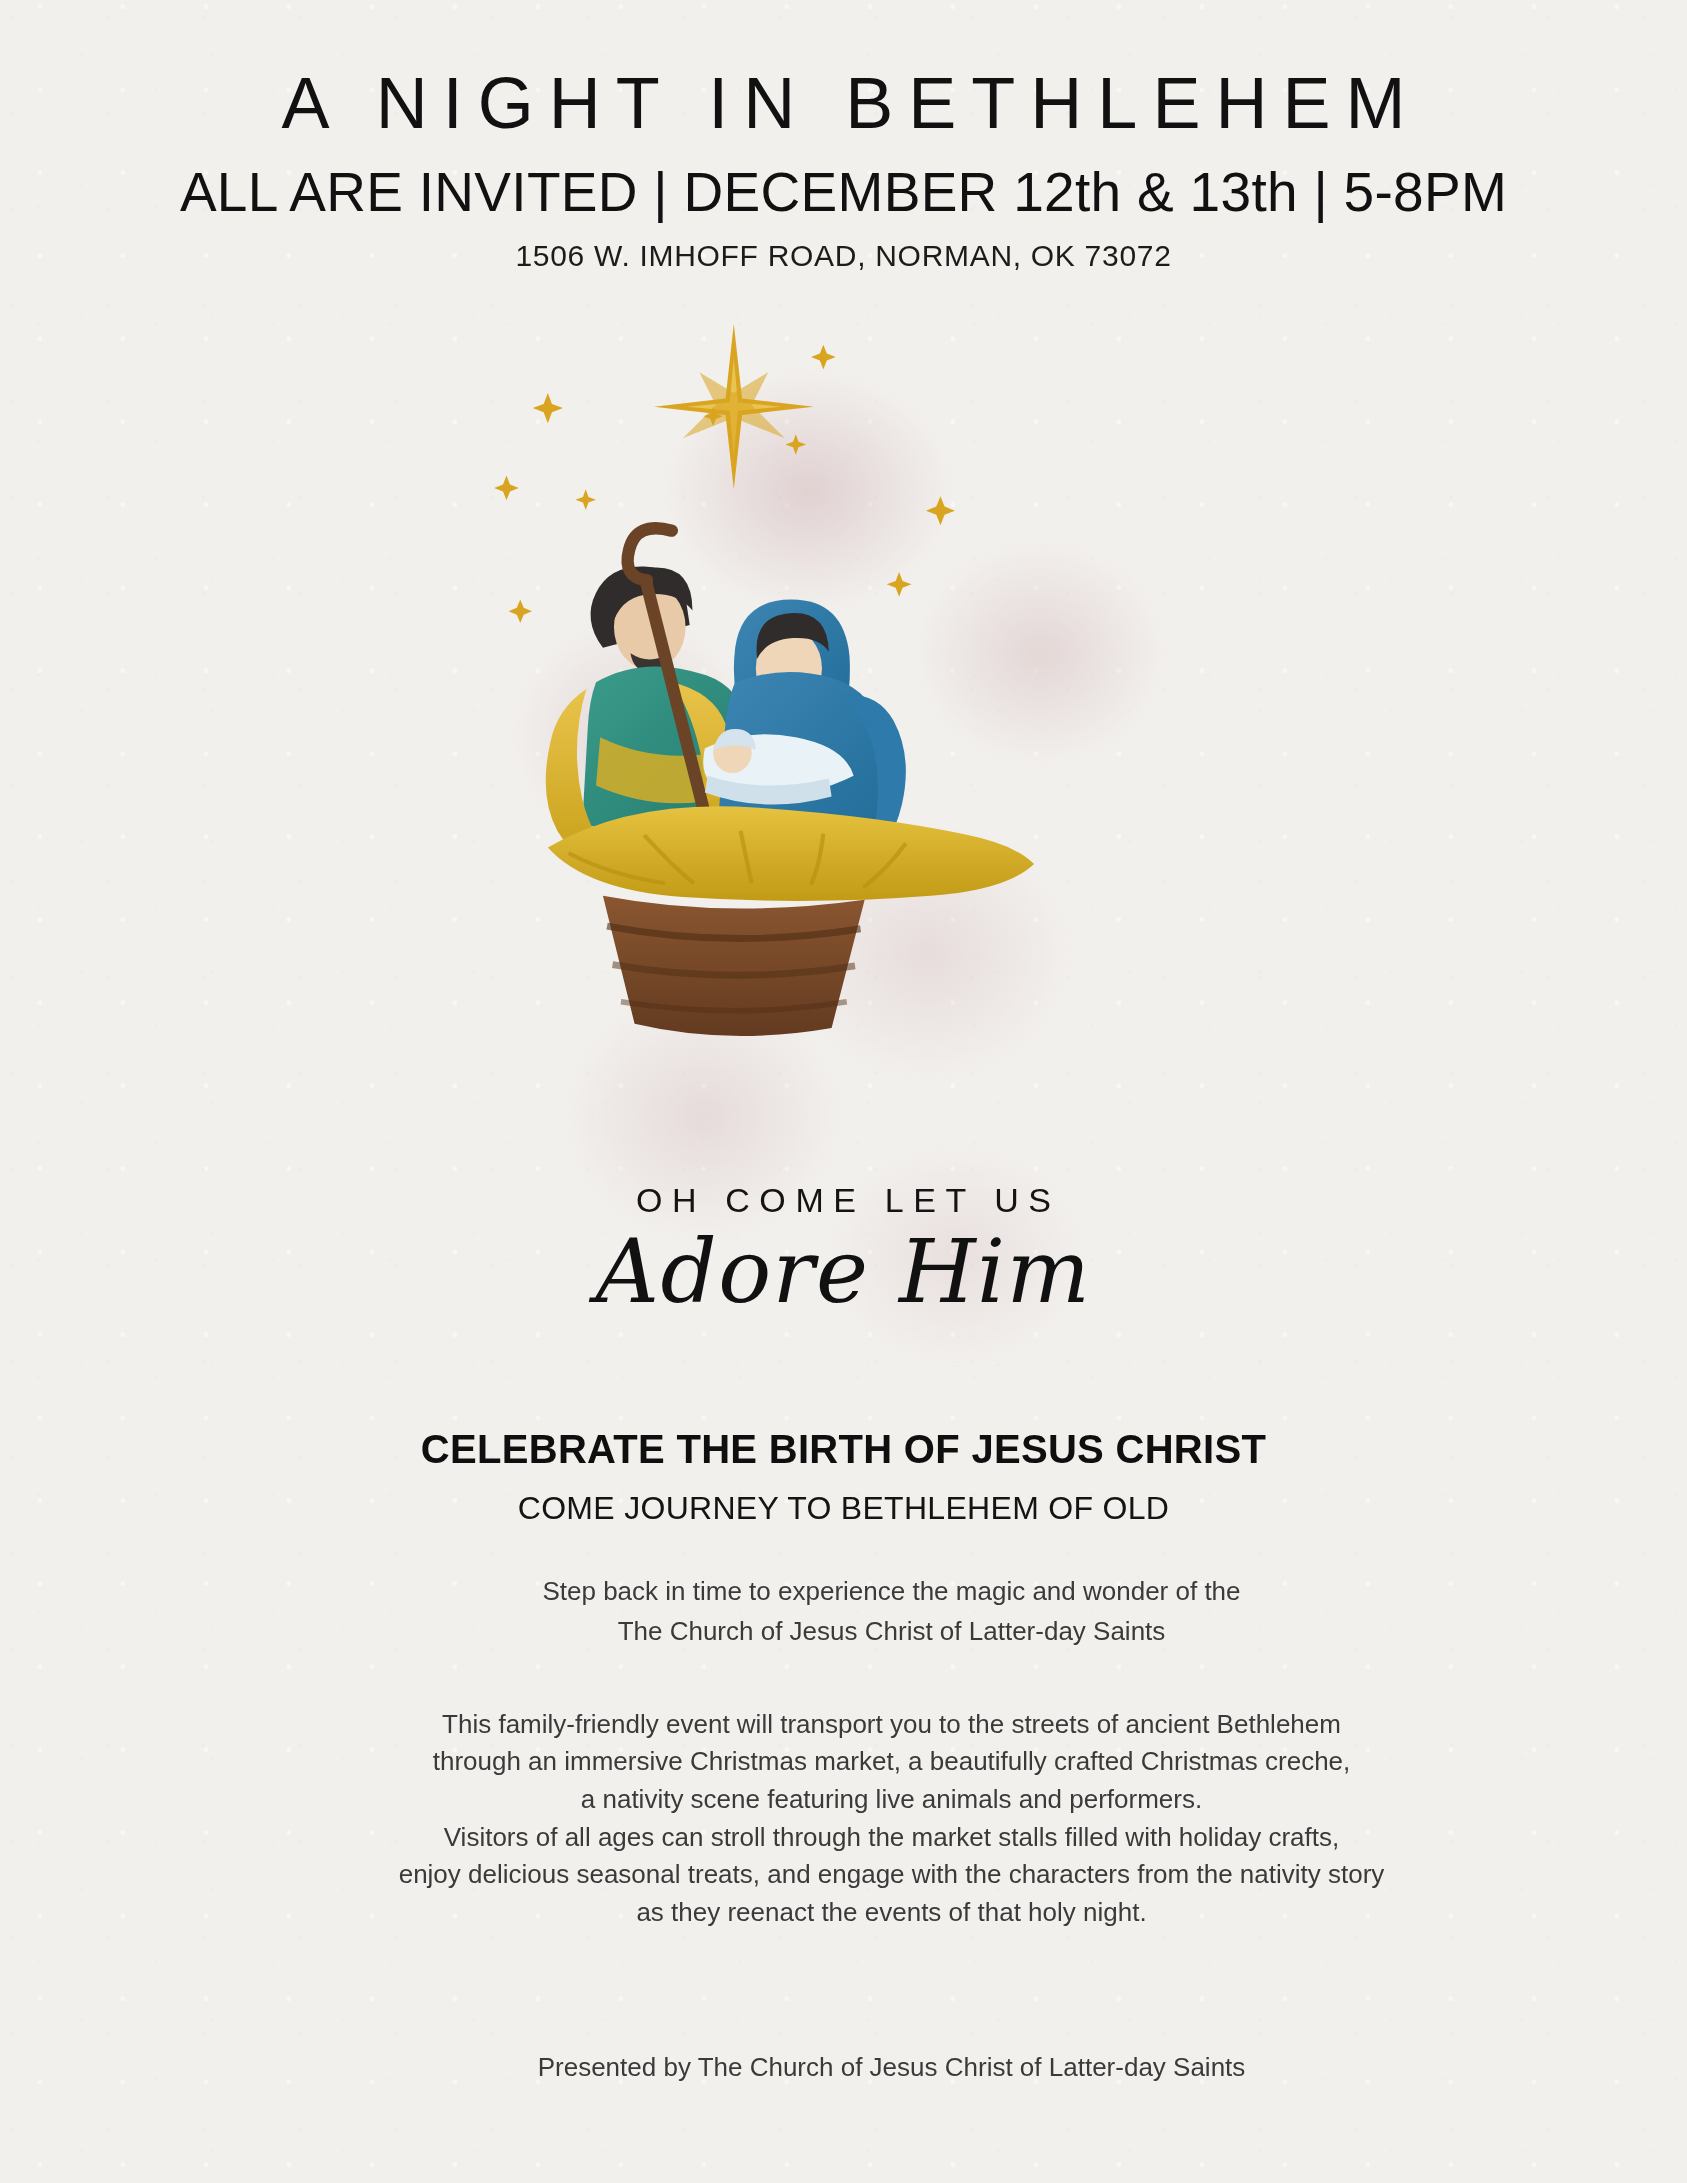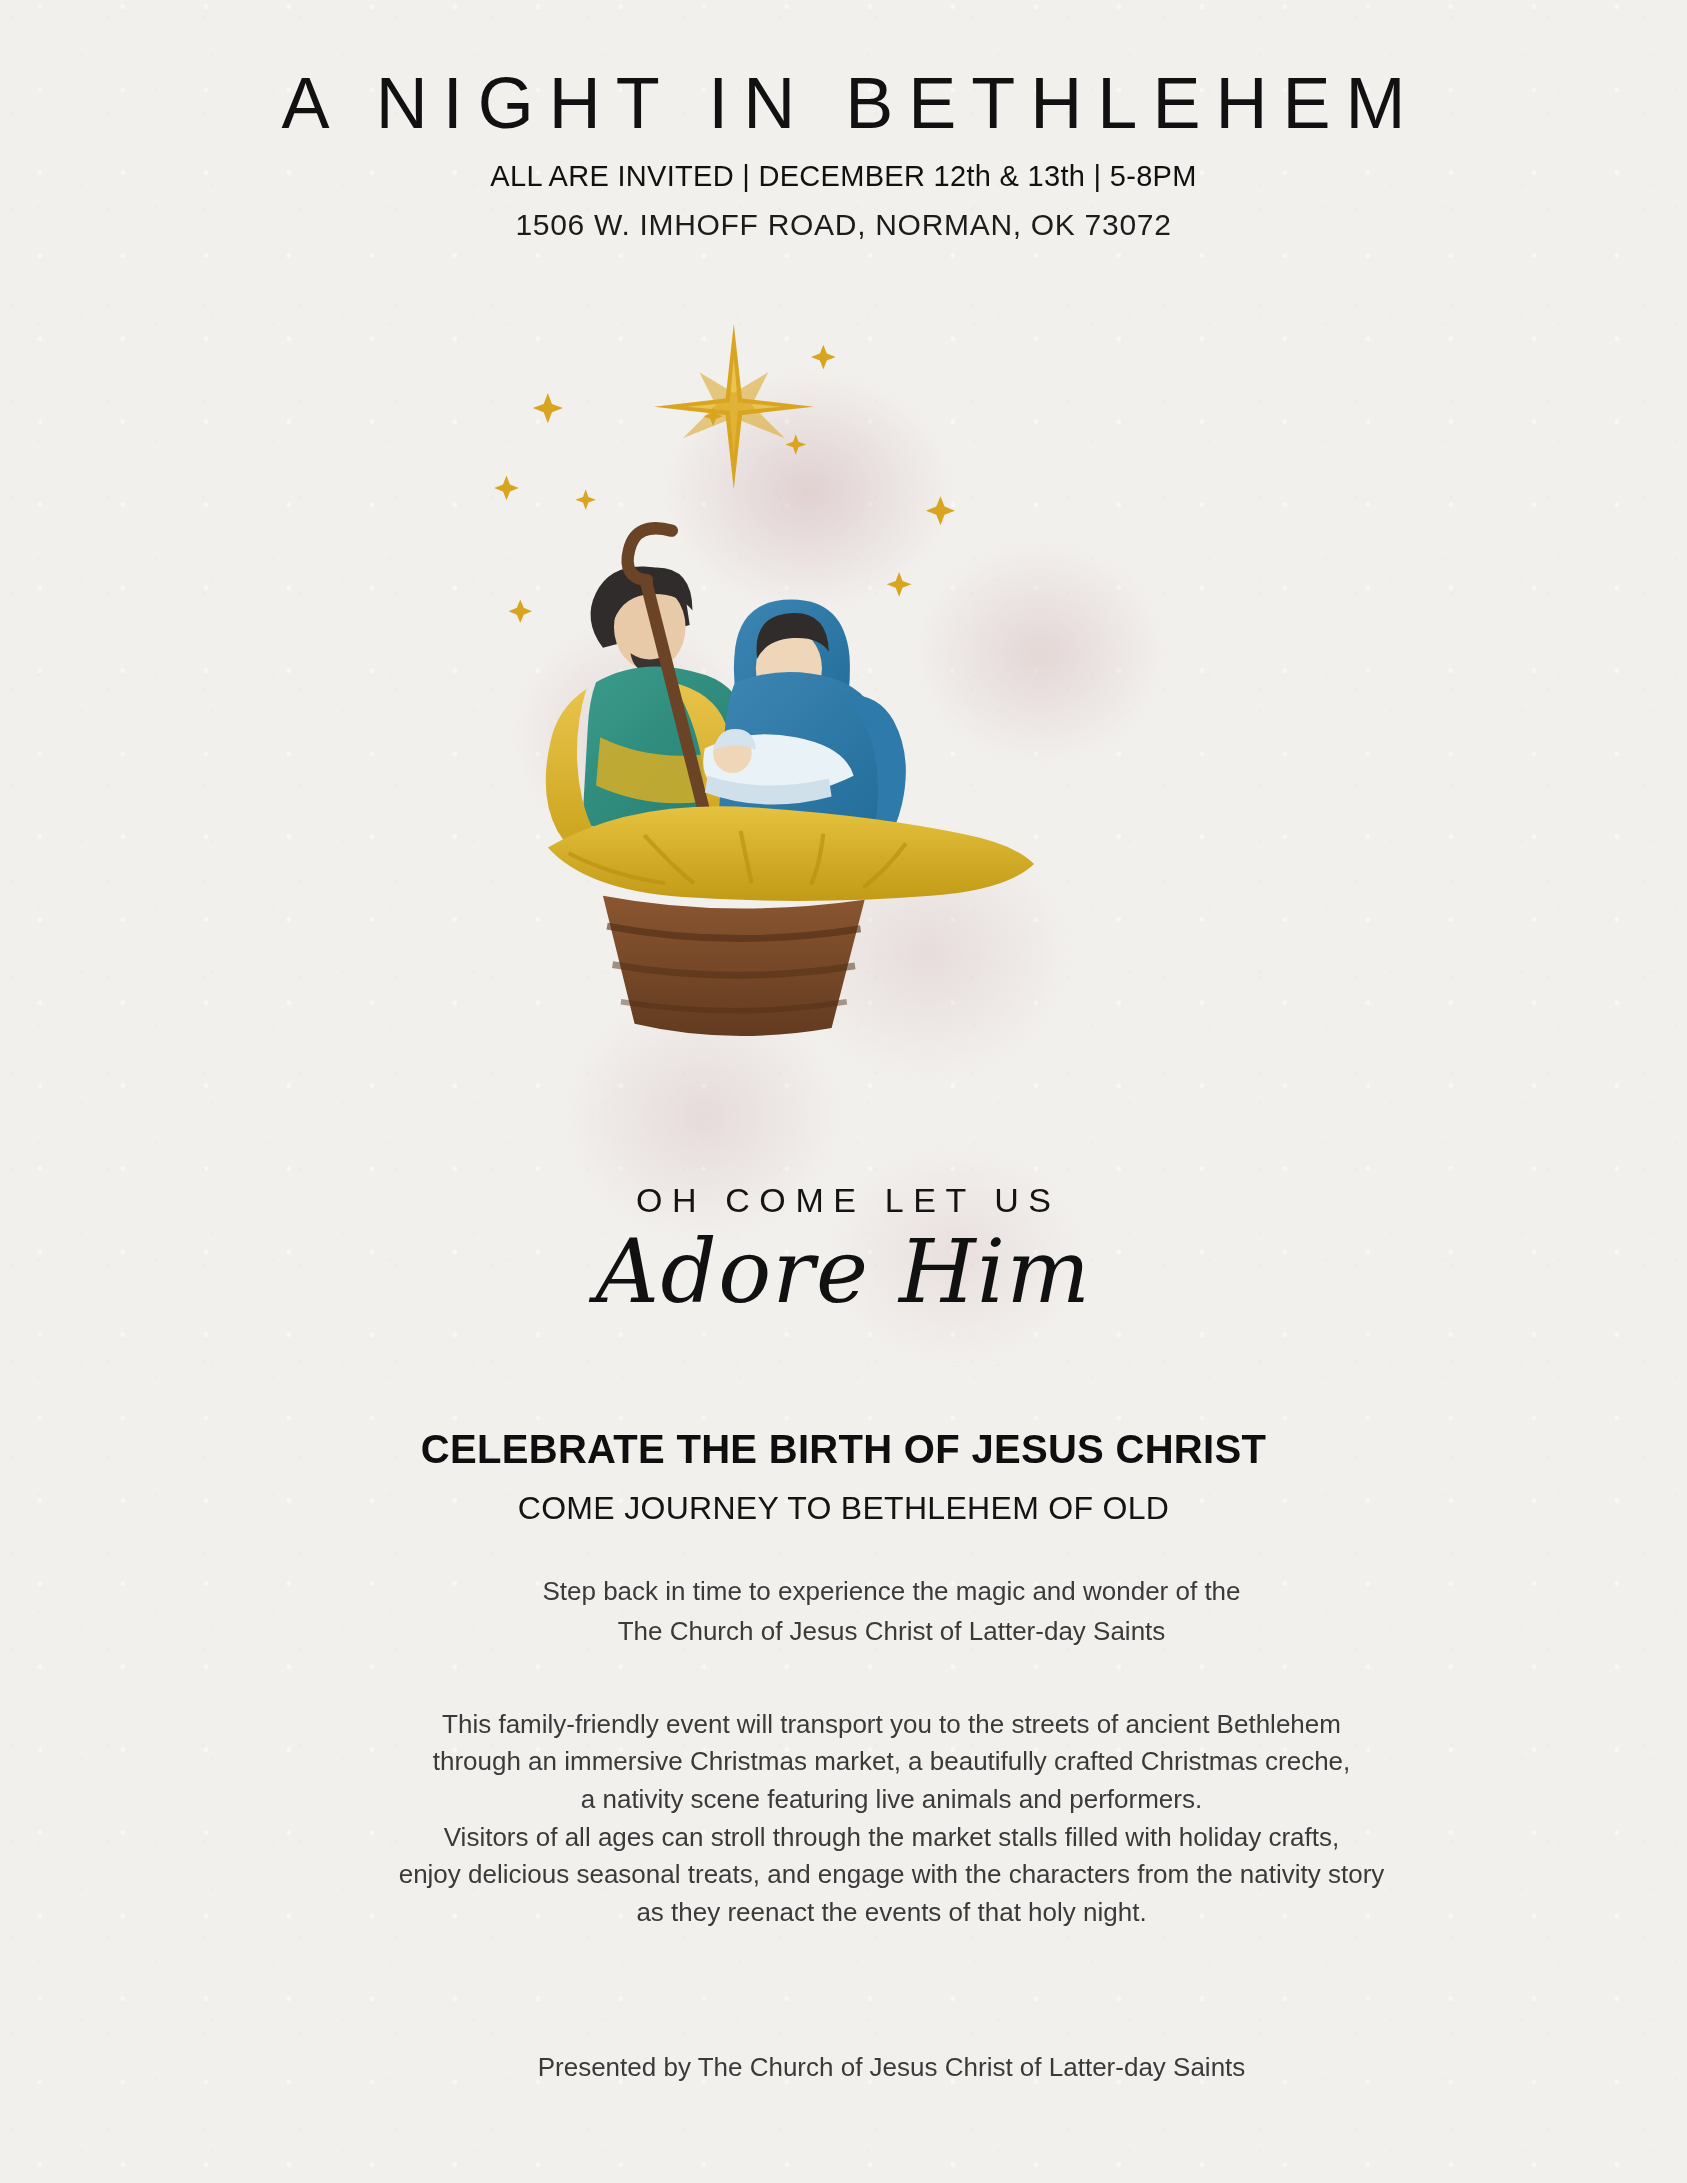--- a/index.html
+++ b/index.html
@@ -48,21 +48,21 @@
     font-size: 72px;
     letter-spacing: 15px;
     font-weight: 400;
     line-height: 1.05;
     color: #111;
     font-family: "Liberation Sans", sans-serif;
     padding-left: 15px;
   }
   .subtitle {
     margin-top: 18px;
-    font-size: 29px;
+    font-size: 55px;
     letter-spacing: 0.3px;
     font-weight: 400;
     color: #111;
     font-family: "Liberation Sans", sans-serif;
   }
   .address {
     margin-top: 15px;
     font-size: 30px;
     letter-spacing: 0.7px;
     color: #1c1c1c;

